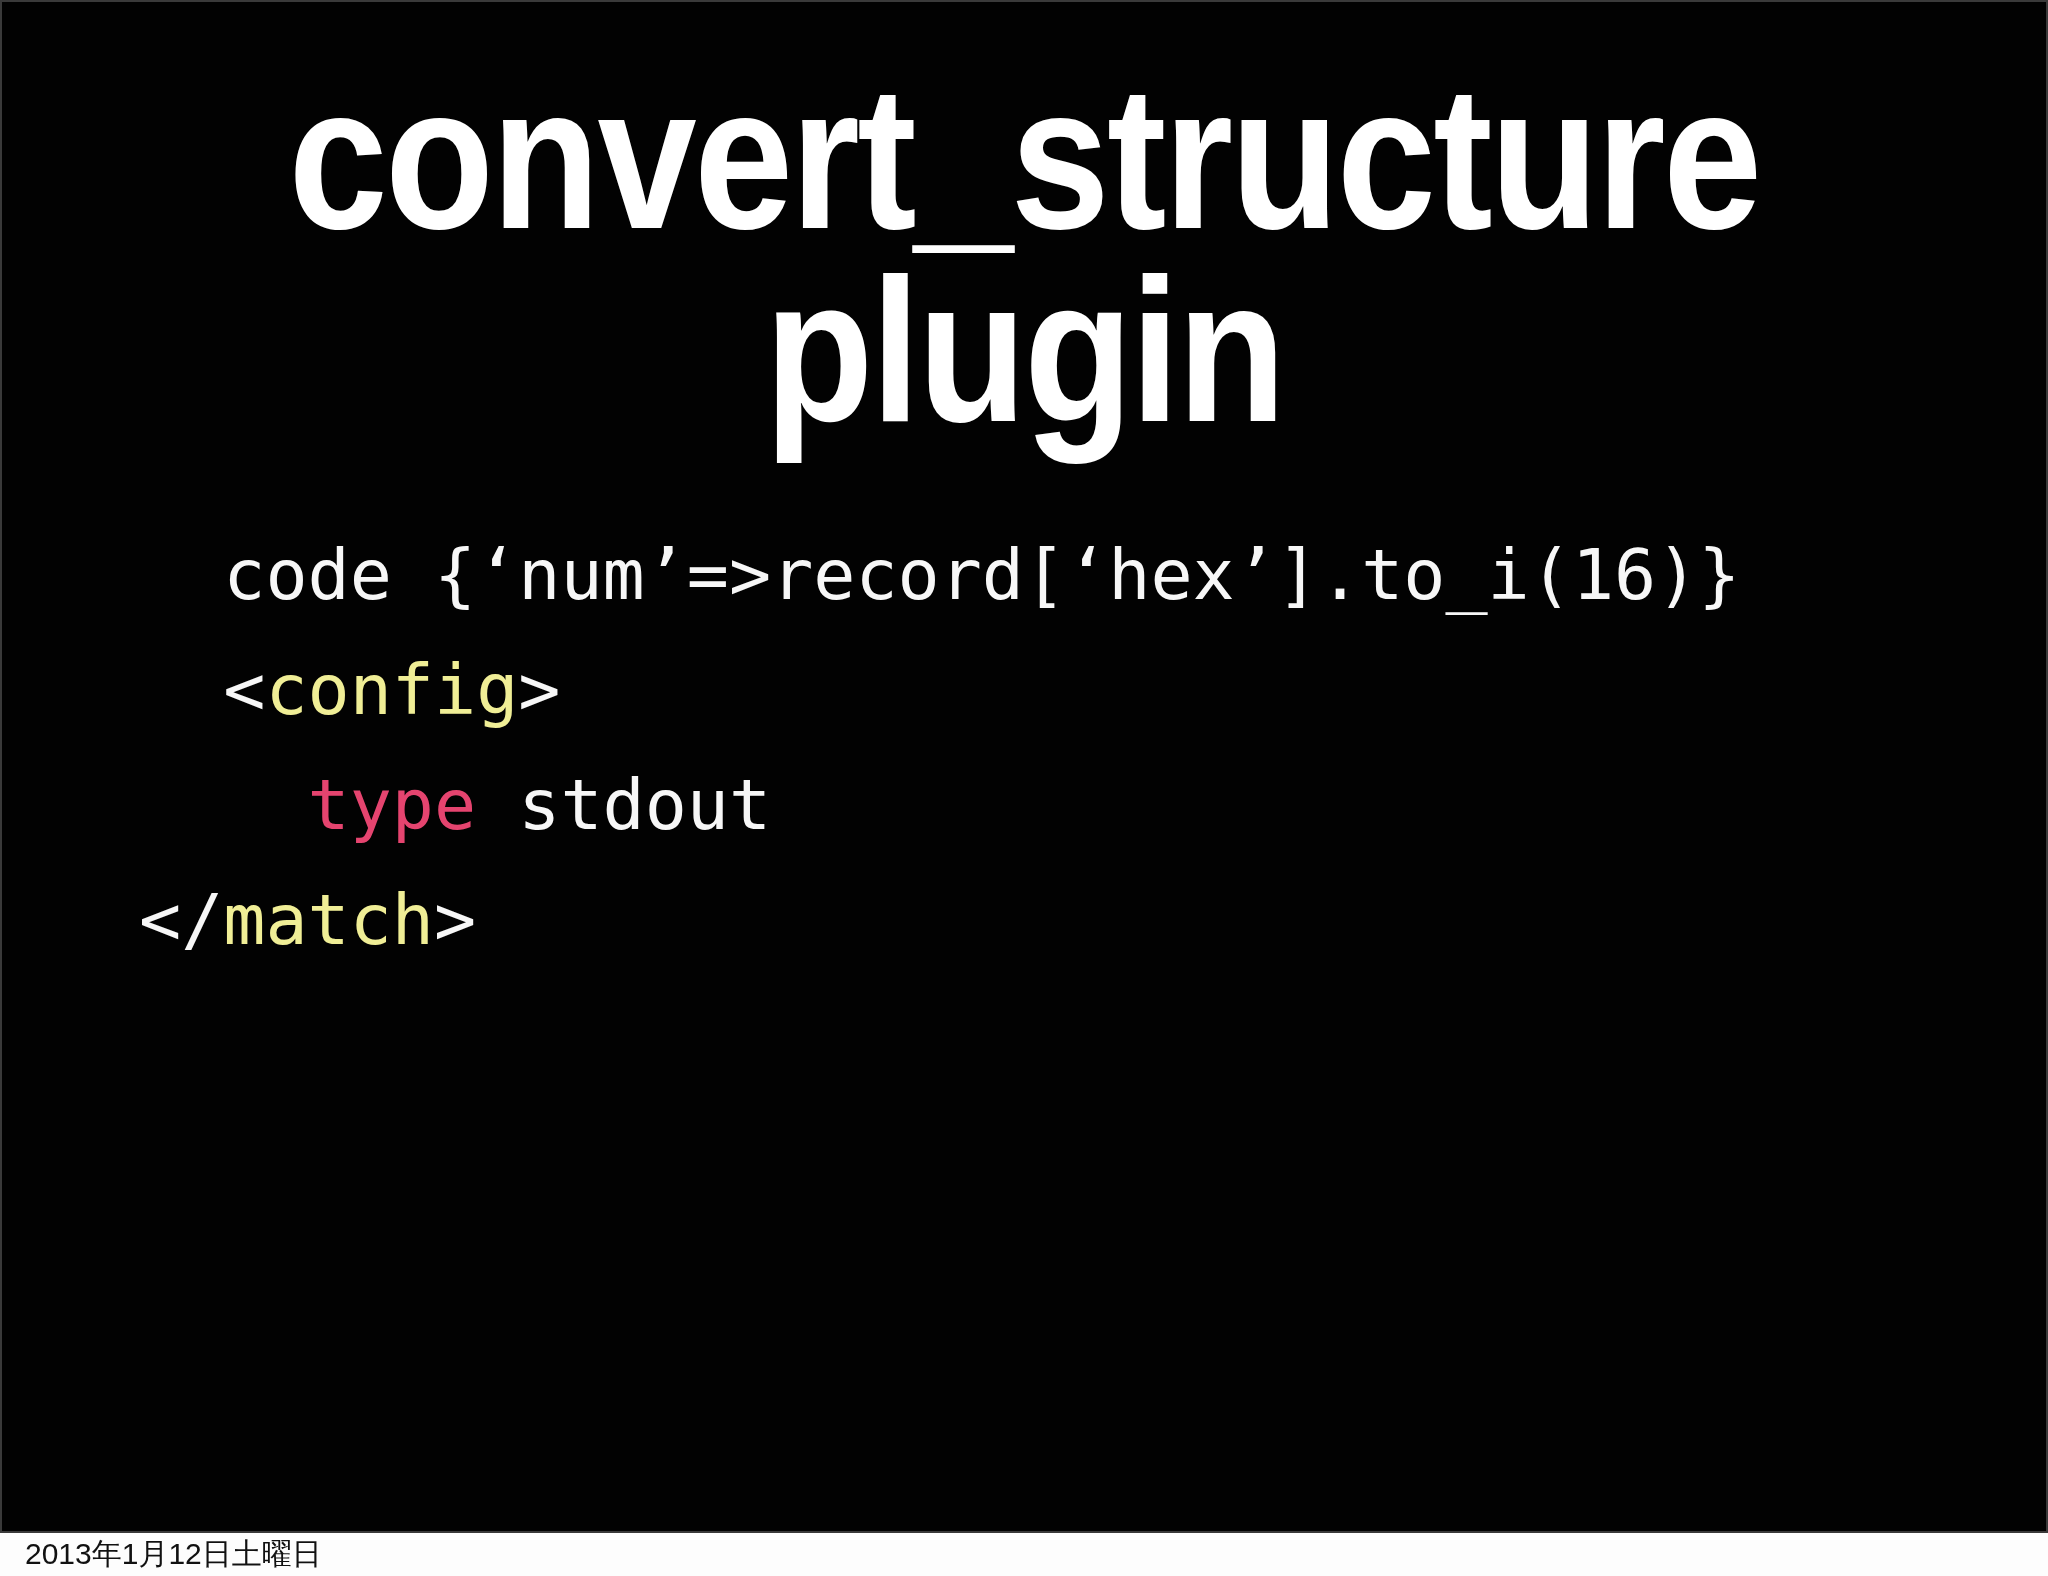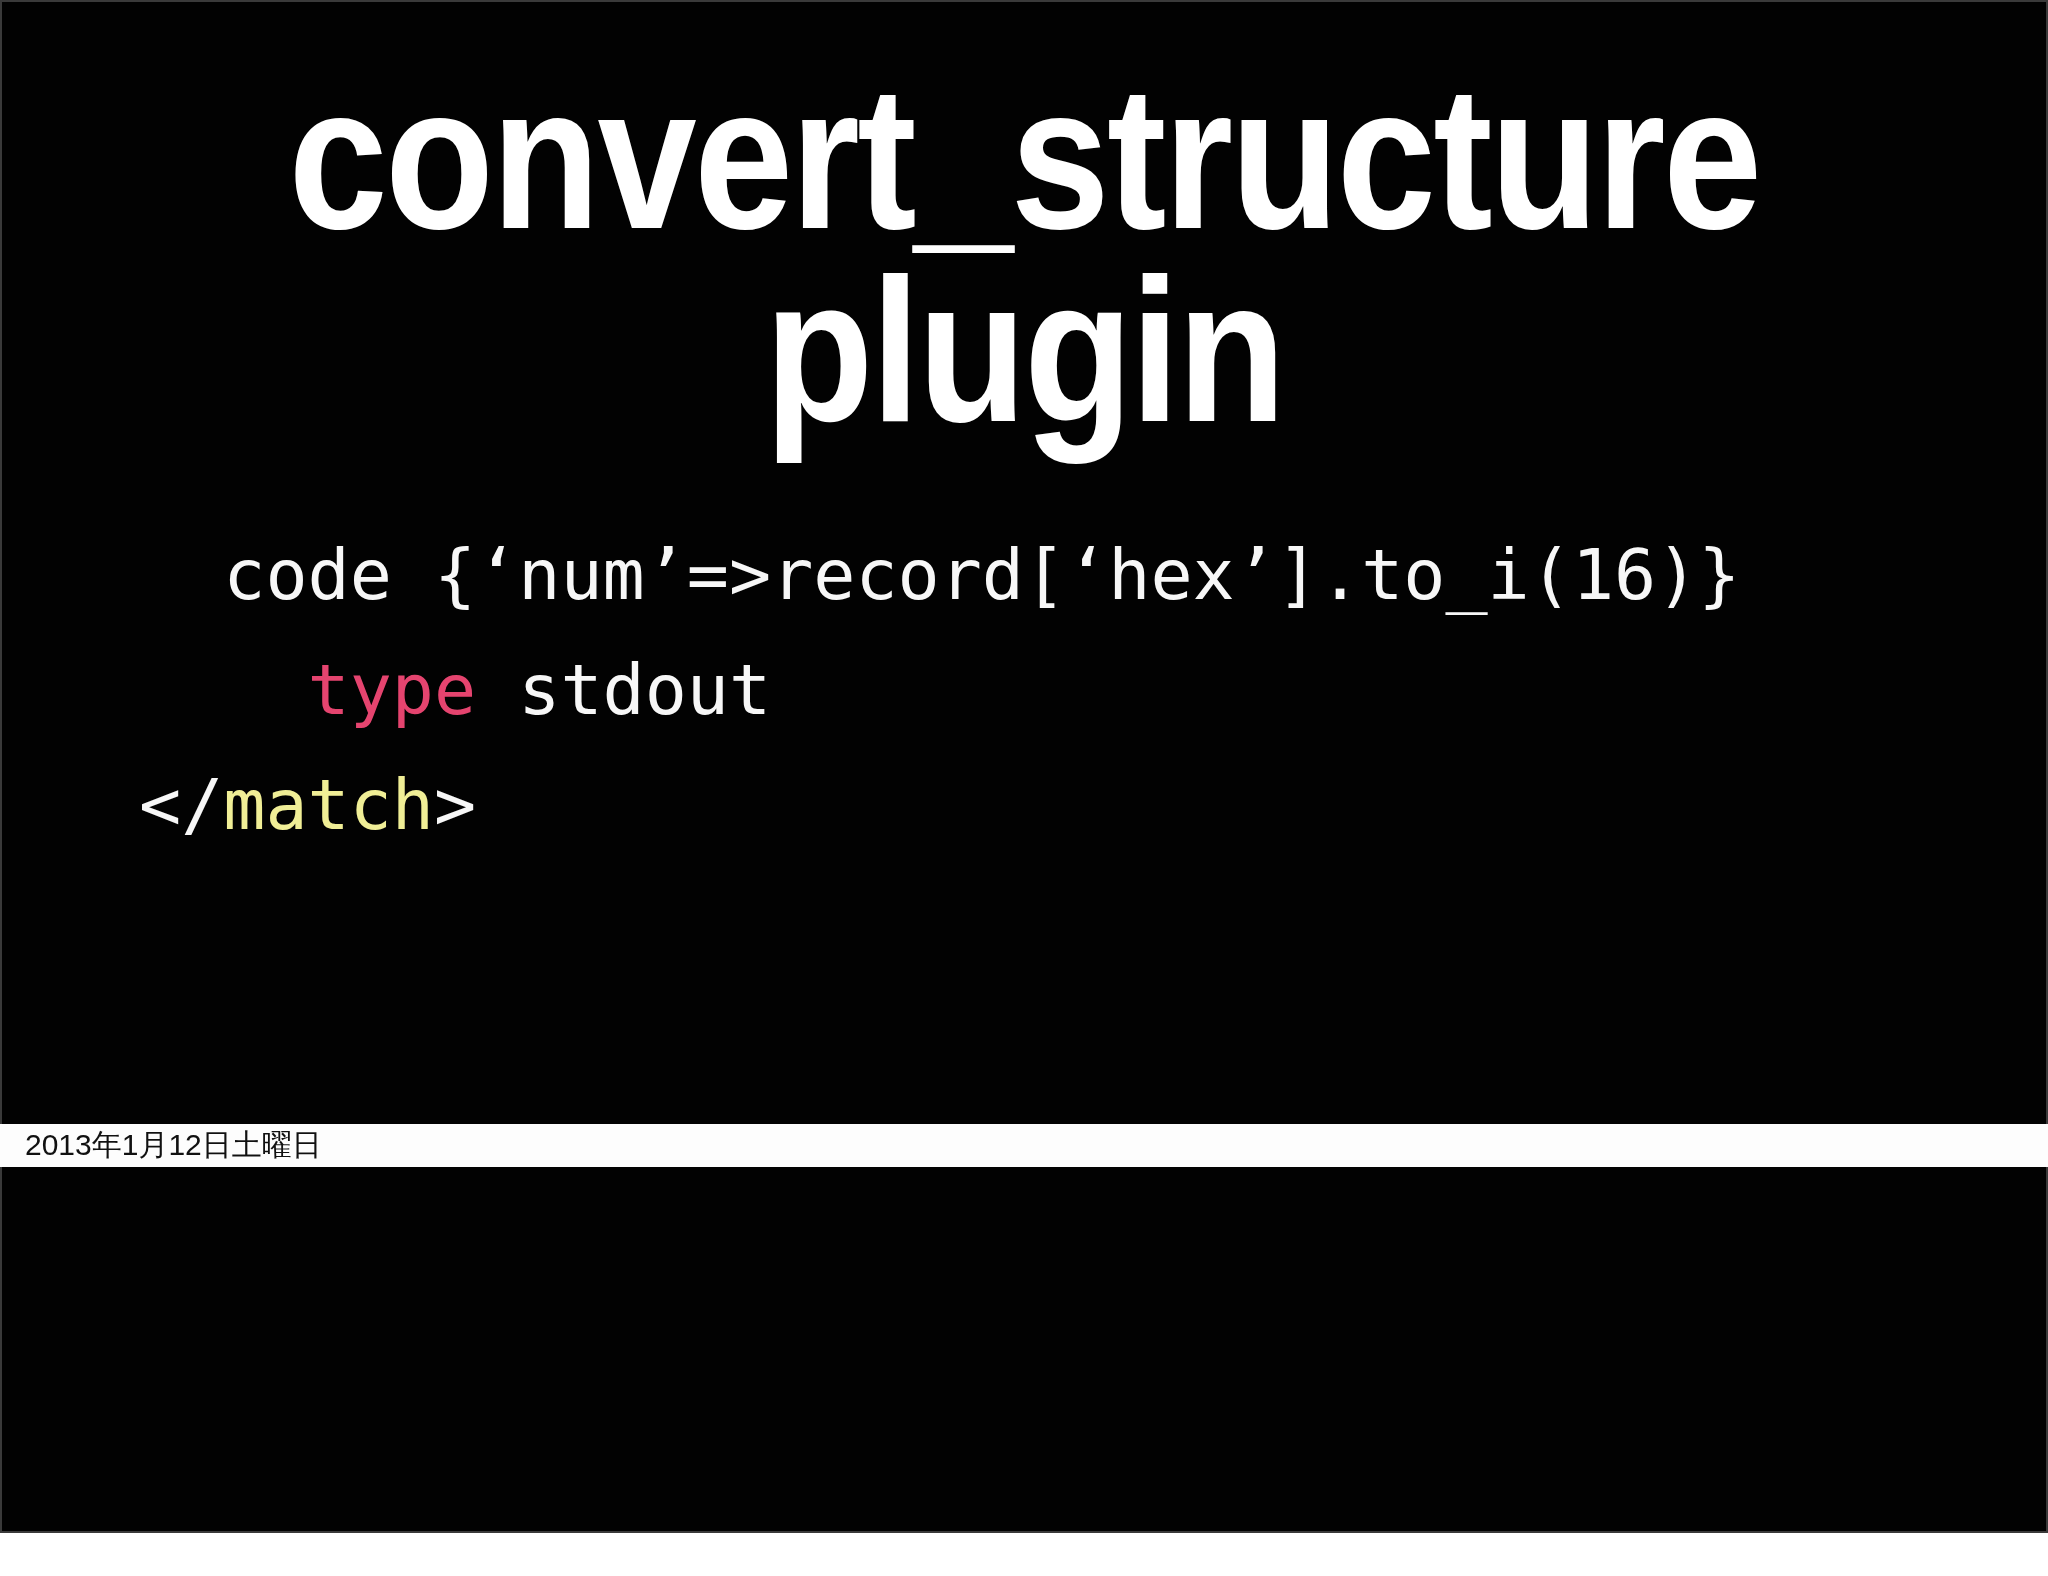--- a/index.html
+++ b/index.html
@@ -7,21 +7,21 @@
     padding: 0;
     width: 2048px;
     height: 1576px;
     background: #ffffff;
     overflow: hidden;
   }
 
   .stage {
     position: relative;
     width: 2048px;
-    height: 1167px;
+    height: 1576px;
     font-family: "Liberation Sans", sans-serif;
     border-radius: 24px;
   }
 
   
   .slide {
     position: absolute;
     top: 0;
     left: 0;
     width: 2048px;
@@ -88,20 +88,21 @@
 
   <div class="slide">
 
     <h1 class="title">
       <span class="title-line">convert_structure</span>
       <span class="title-line">plugin</span>
     </h1>
 
     <div class="code" id="code-block">
         <div class="code-line" style="padding-left: 2ch;"><span class="tok tok-white">code {‘num’=&gt;record[‘hex’].to_i(16)}</span></div>
+        <div class="code-line" style="padding-left: 2ch;"><span class="tok tok-white">&lt;</span><span class="tok tok-yellow">config</span><span class="tok tok-white">&gt;</span></div>
         <div class="code-line" style="padding-left: 4ch;"><span class="tok tok-pink">type</span><span class="tok tok-white"> stdout</span></div>
         <div class="code-line" style="padding-left: 0ch;"><span class="tok tok-white">&lt;/</span><span class="tok tok-yellow">match</span><span class="tok tok-white">&gt;</span></div>
       </div>
 
   </div>
 
   <div class="footer">
     <span>2013年1月12日土曜日</span>
   </div>
 

